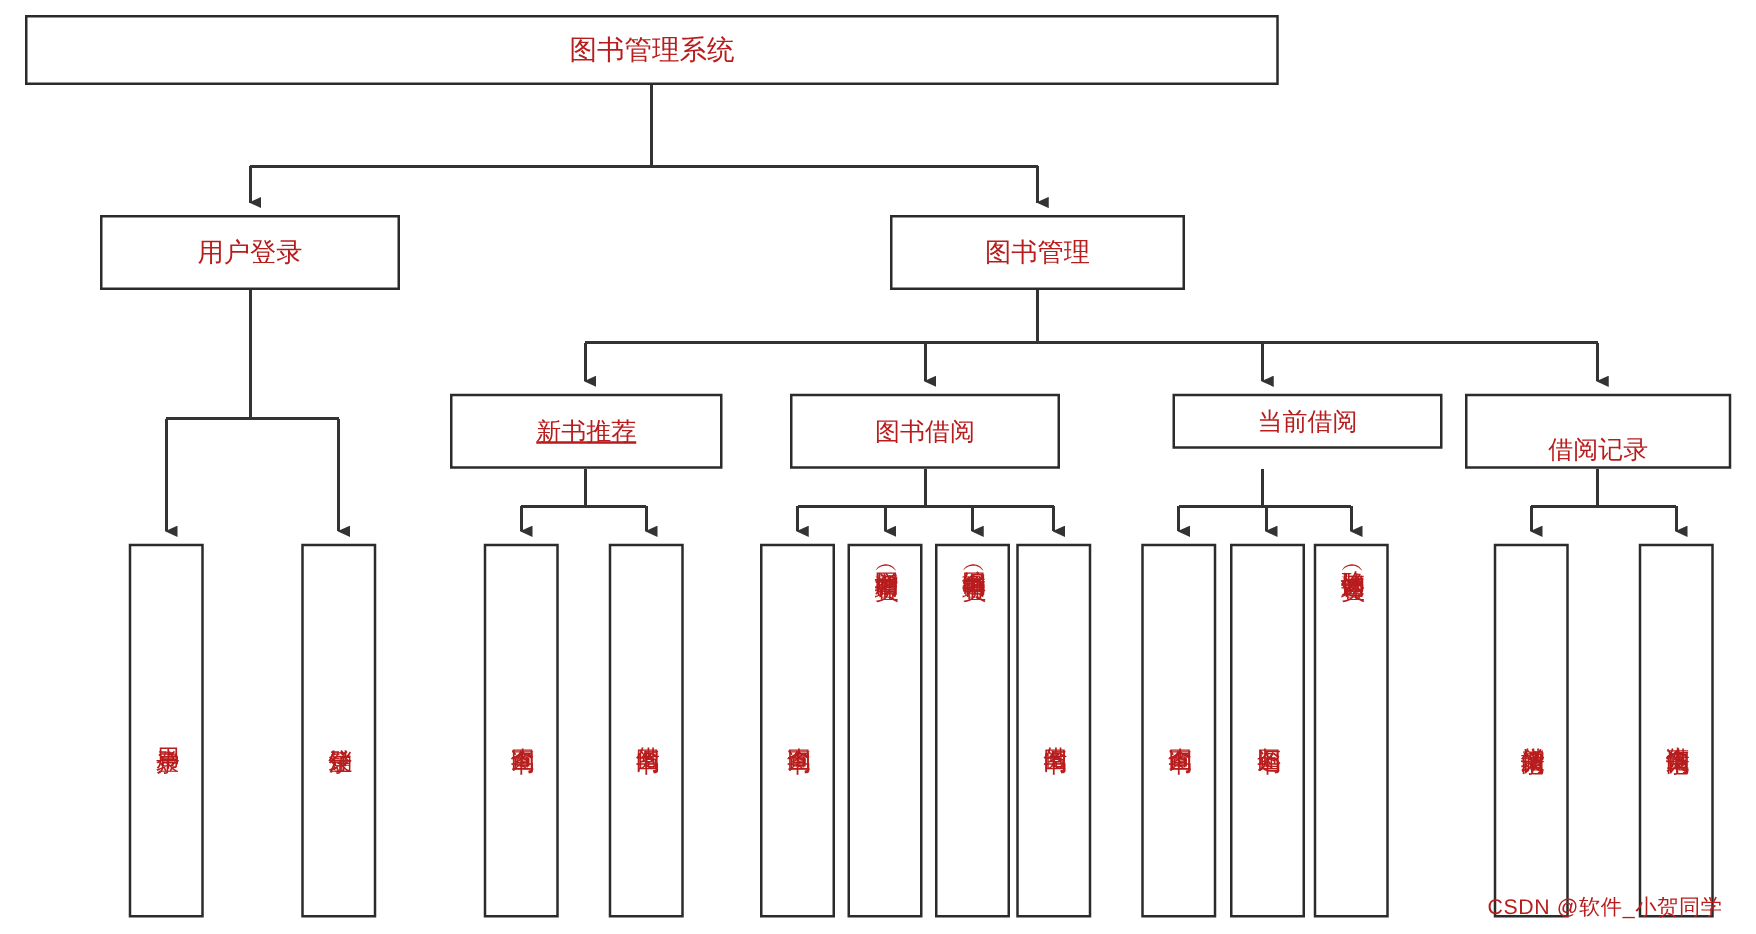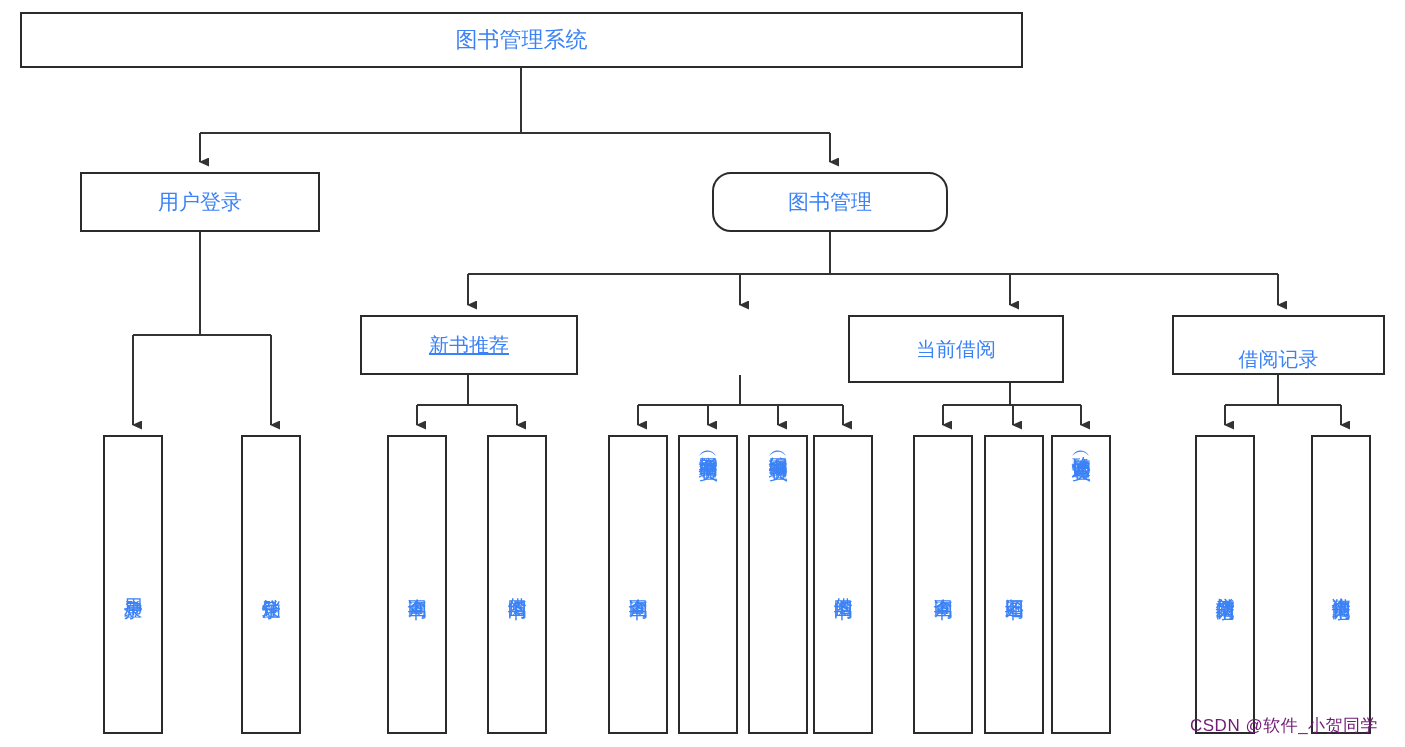--- a/index.html
+++ b/index.html
@@ -26,21 +26,21 @@
     height: 747px;
   }
   .node {
     position: absolute;
     box-sizing: border-box;
     border: 2px solid #2b2b2b;
     background: #ffffff;
     display: flex;
     align-items: center;
     justify-content: center;
-    color: #3b82f6;
+    color: #b91c1c;
   }
   .node.level0 {
     font-size: 22px;
   }
   .node.level1 {
     font-size: 21px;
   }
   .node.level2 {
     font-size: 20px;
   }
@@ -61,21 +61,21 @@
     white-space: pre;
   }
   .node.leaf .node-label {
     white-space: normal;
   }
   #watermark {
     position: absolute;
     left: 1190px;
     top: 714px;
     font-size: 17px;
-    color: #701a75;
+    color: #b91c1c;
     letter-spacing: 0.5px;
     white-space: nowrap;
     pointer-events: none;
   }
 </style>
 </head>
 <body>
 
 <div id="diagram-root">
 
@@ -130,28 +130,31 @@
     </g>
   </svg>
 
   <div class="node level0" style="left:20px; top:12px; width:1003px; height:56px;">
     <span class="node-label">图书管理系统</span>
   </div>
 
   <div class="node level1" style="left:80px; top:172px; width:240px; height:60px;">
     <span class="node-label">用户登录</span>
   </div>
-  <div class="node level1" style="left:712px; top:172px; width:236px; height:60px;border-radius:19px;">
+  <div class="node level1" style="left:712px; top:172px; width:236px; height:60px;">
     <span class="node-label">图书管理</span>
   </div>
 
   <div class="node level2" style="left:360px; top:315px; width:218px; height:60px;text-decoration:underline;">
     <span class="node-label">新书推荐</span>
   </div>
-  <div class="node level2" style="left:848px; top:315px; width:216px; height:68px;">
+  <div class="node level2" style="left:632px; top:315px; width:216px; height:60px;">
+    <span class="node-label">图书借阅</span>
+  </div>
+  <div class="node level2" style="left:938px; top:315px; width:216px; height:44px;">
     <span class="node-label">当前借阅</span>
   </div>
   <div class="node level2" style="left:1172px; top:315px; width:213px; height:60px;align-items:flex-end;">
     <span class="node-label">借阅记录</span>
   </div>
 
   <div class="node leaf" style="left:103px; top:435px; width:60px; height:299px;">
     <span class="node-label">用户登录</span>
   </div>
   <div class="node leaf" style="left:241px; top:435px; width:60px; height:299px;">

